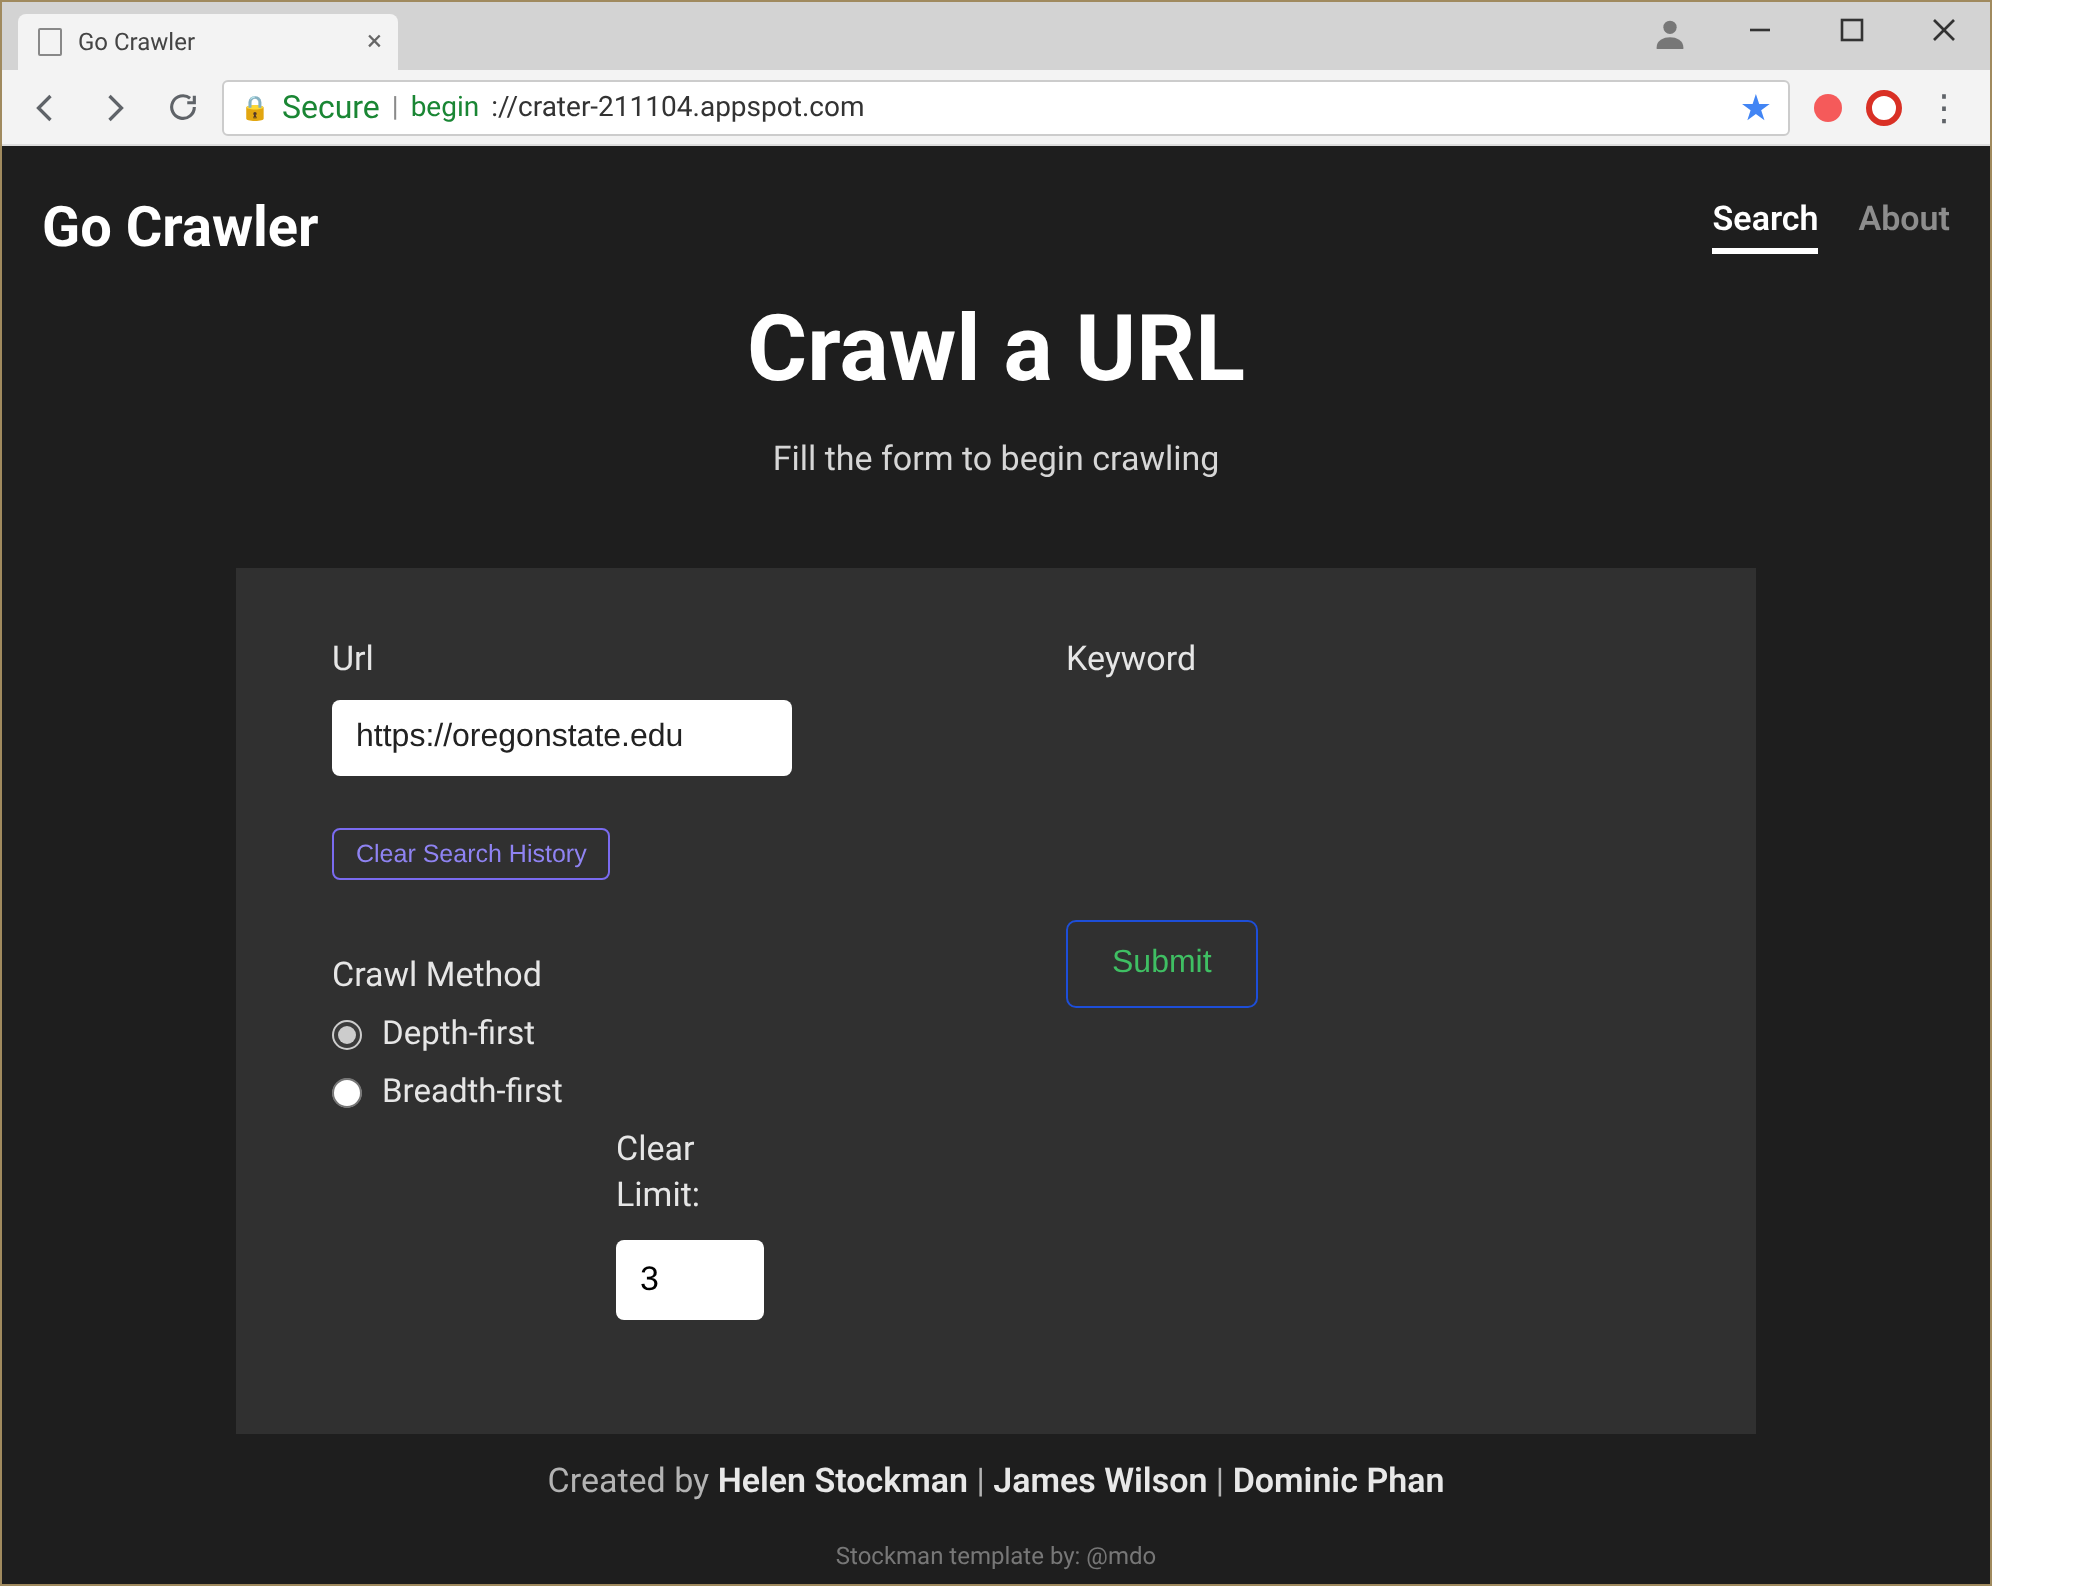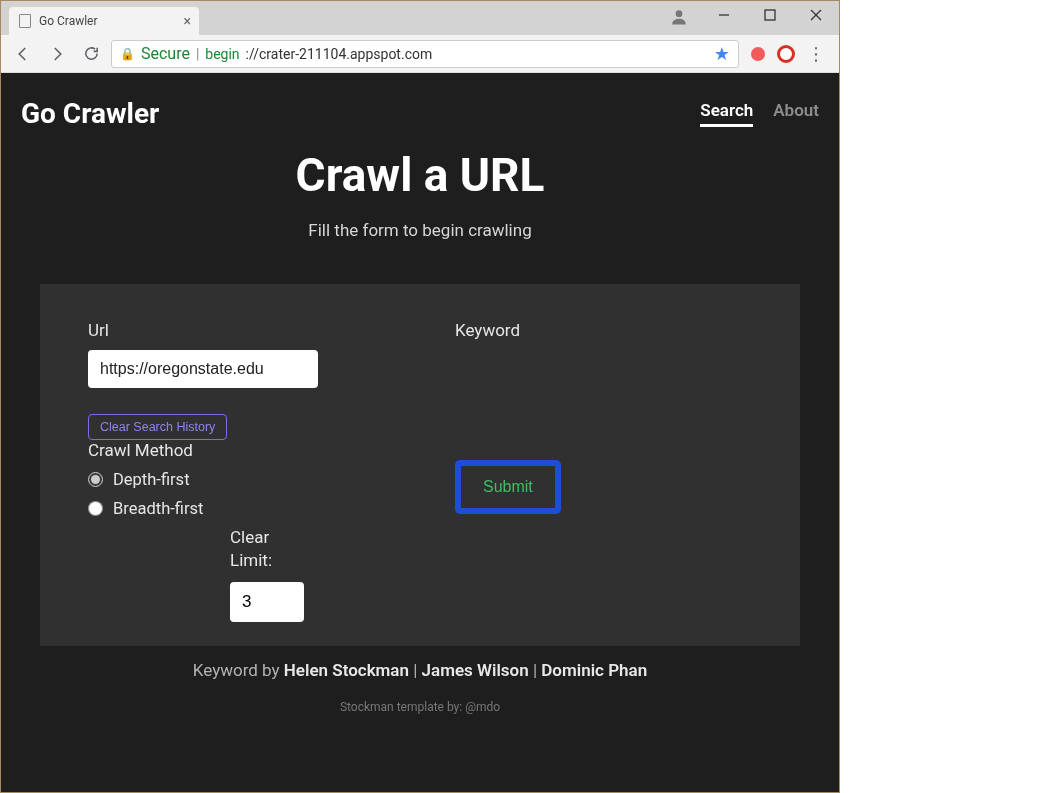--- a/index.html
+++ b/index.html
@@ -5,21 +5,21 @@
     * { margin: 0; padding: 0; box-sizing: border-box; }
     body {
       font-family: -apple-system, BlinkMacSystemFont, "Segoe UI", Roboto, sans-serif;
       background: #fff;
       width: 1050px;
       height: 793px;
       overflow: hidden;
     }
     
     .window-frame {
-      width: 840px;
+      width: 996px;
       height: 793px;
       background: #fff;
       border: 1px solid #a08a5e;
       position: relative;
     }
     .title-bar {
       height: 34px;
       background: #d3d3d3;
       display: flex;
       align-items: flex-end;
@@ -156,21 +156,21 @@
     .hero p {
       margin-top: 18px;
       font-size: 17px;
       color:#d6d6d6;
     }
 
     .card {
       background: #303030;
       margin: 44px auto 0 auto;
       width: 760px;
-      padding: 36px 48px 24px 48px;
+      padding: 36px 48px 57px 48px;
       display:flex;
       gap: 70px;
     }
     .col { flex:1; }
     .label { font-size:17px; color:#e6e6e6; margin-bottom:10px; display:block; }
     .input-text {
       width: 230px;
       height: 38px;
       background:#fff;
       border:none;
@@ -183,21 +183,21 @@
     .clear-btn {
       margin-top: 26px;
       background: transparent;
       border: 1px solid #7a6bf0;
       color:#8f83f2;
       padding: 5px 11px;
       border-radius:4px;
       font-size:12.5px;
       cursor:pointer;
     }
-    .method-block { }
+    .method-block { margin-top:38px; }
     .radio-row {
       display:flex;
       align-items:center;
       gap:10px;
       margin-top:10px;
       font-size:16.5px;
       color:#e6e6e6;
     }
     .radio-row input { width:15px; height:15px; accent-color:#ccc; }
     .depth-block {
@@ -215,21 +215,21 @@
       height: 40px;
       background:#fff;
       border:none;
       border-radius:4px;
       padding:0 12px;
       font-size:17px;
     }
     .submit-btn {
       margin-top: 110px;
       background: transparent;
-      border: 6px solid #1d4ed8;
+      border: 1px solid #1d4ed8;
       color:#3fbf63;
       padding: 12px 22px;
       border-radius:5px;
       font-size:16px;
       cursor:pointer;
     }
 
     .footer {
       text-align:center;
       margin-top: 14px;
@@ -362,17 +362,17 @@
       </div>
       <div class="col">
         <span class="label">Keyword</span>
         <div>
           <button class="submit-btn">Submit</button>
         </div>
       </div>
     </div>
 
     <div class="footer">
-      <span>Keyword by </span><b>Helen Stockman</b><span> | </span><b>James Wilson</b><span> | </span><b>Dominic Phan</b>
+      <span>Created by </span><b>Helen Stockman</b><span> | </span><b>James Wilson</b><span> | </span><b>Dominic Phan</b>
     </div>
     <div class="footer-small">Stockman template by: @mdo</div>
   </div>
 </div>
 
 </body></html>

